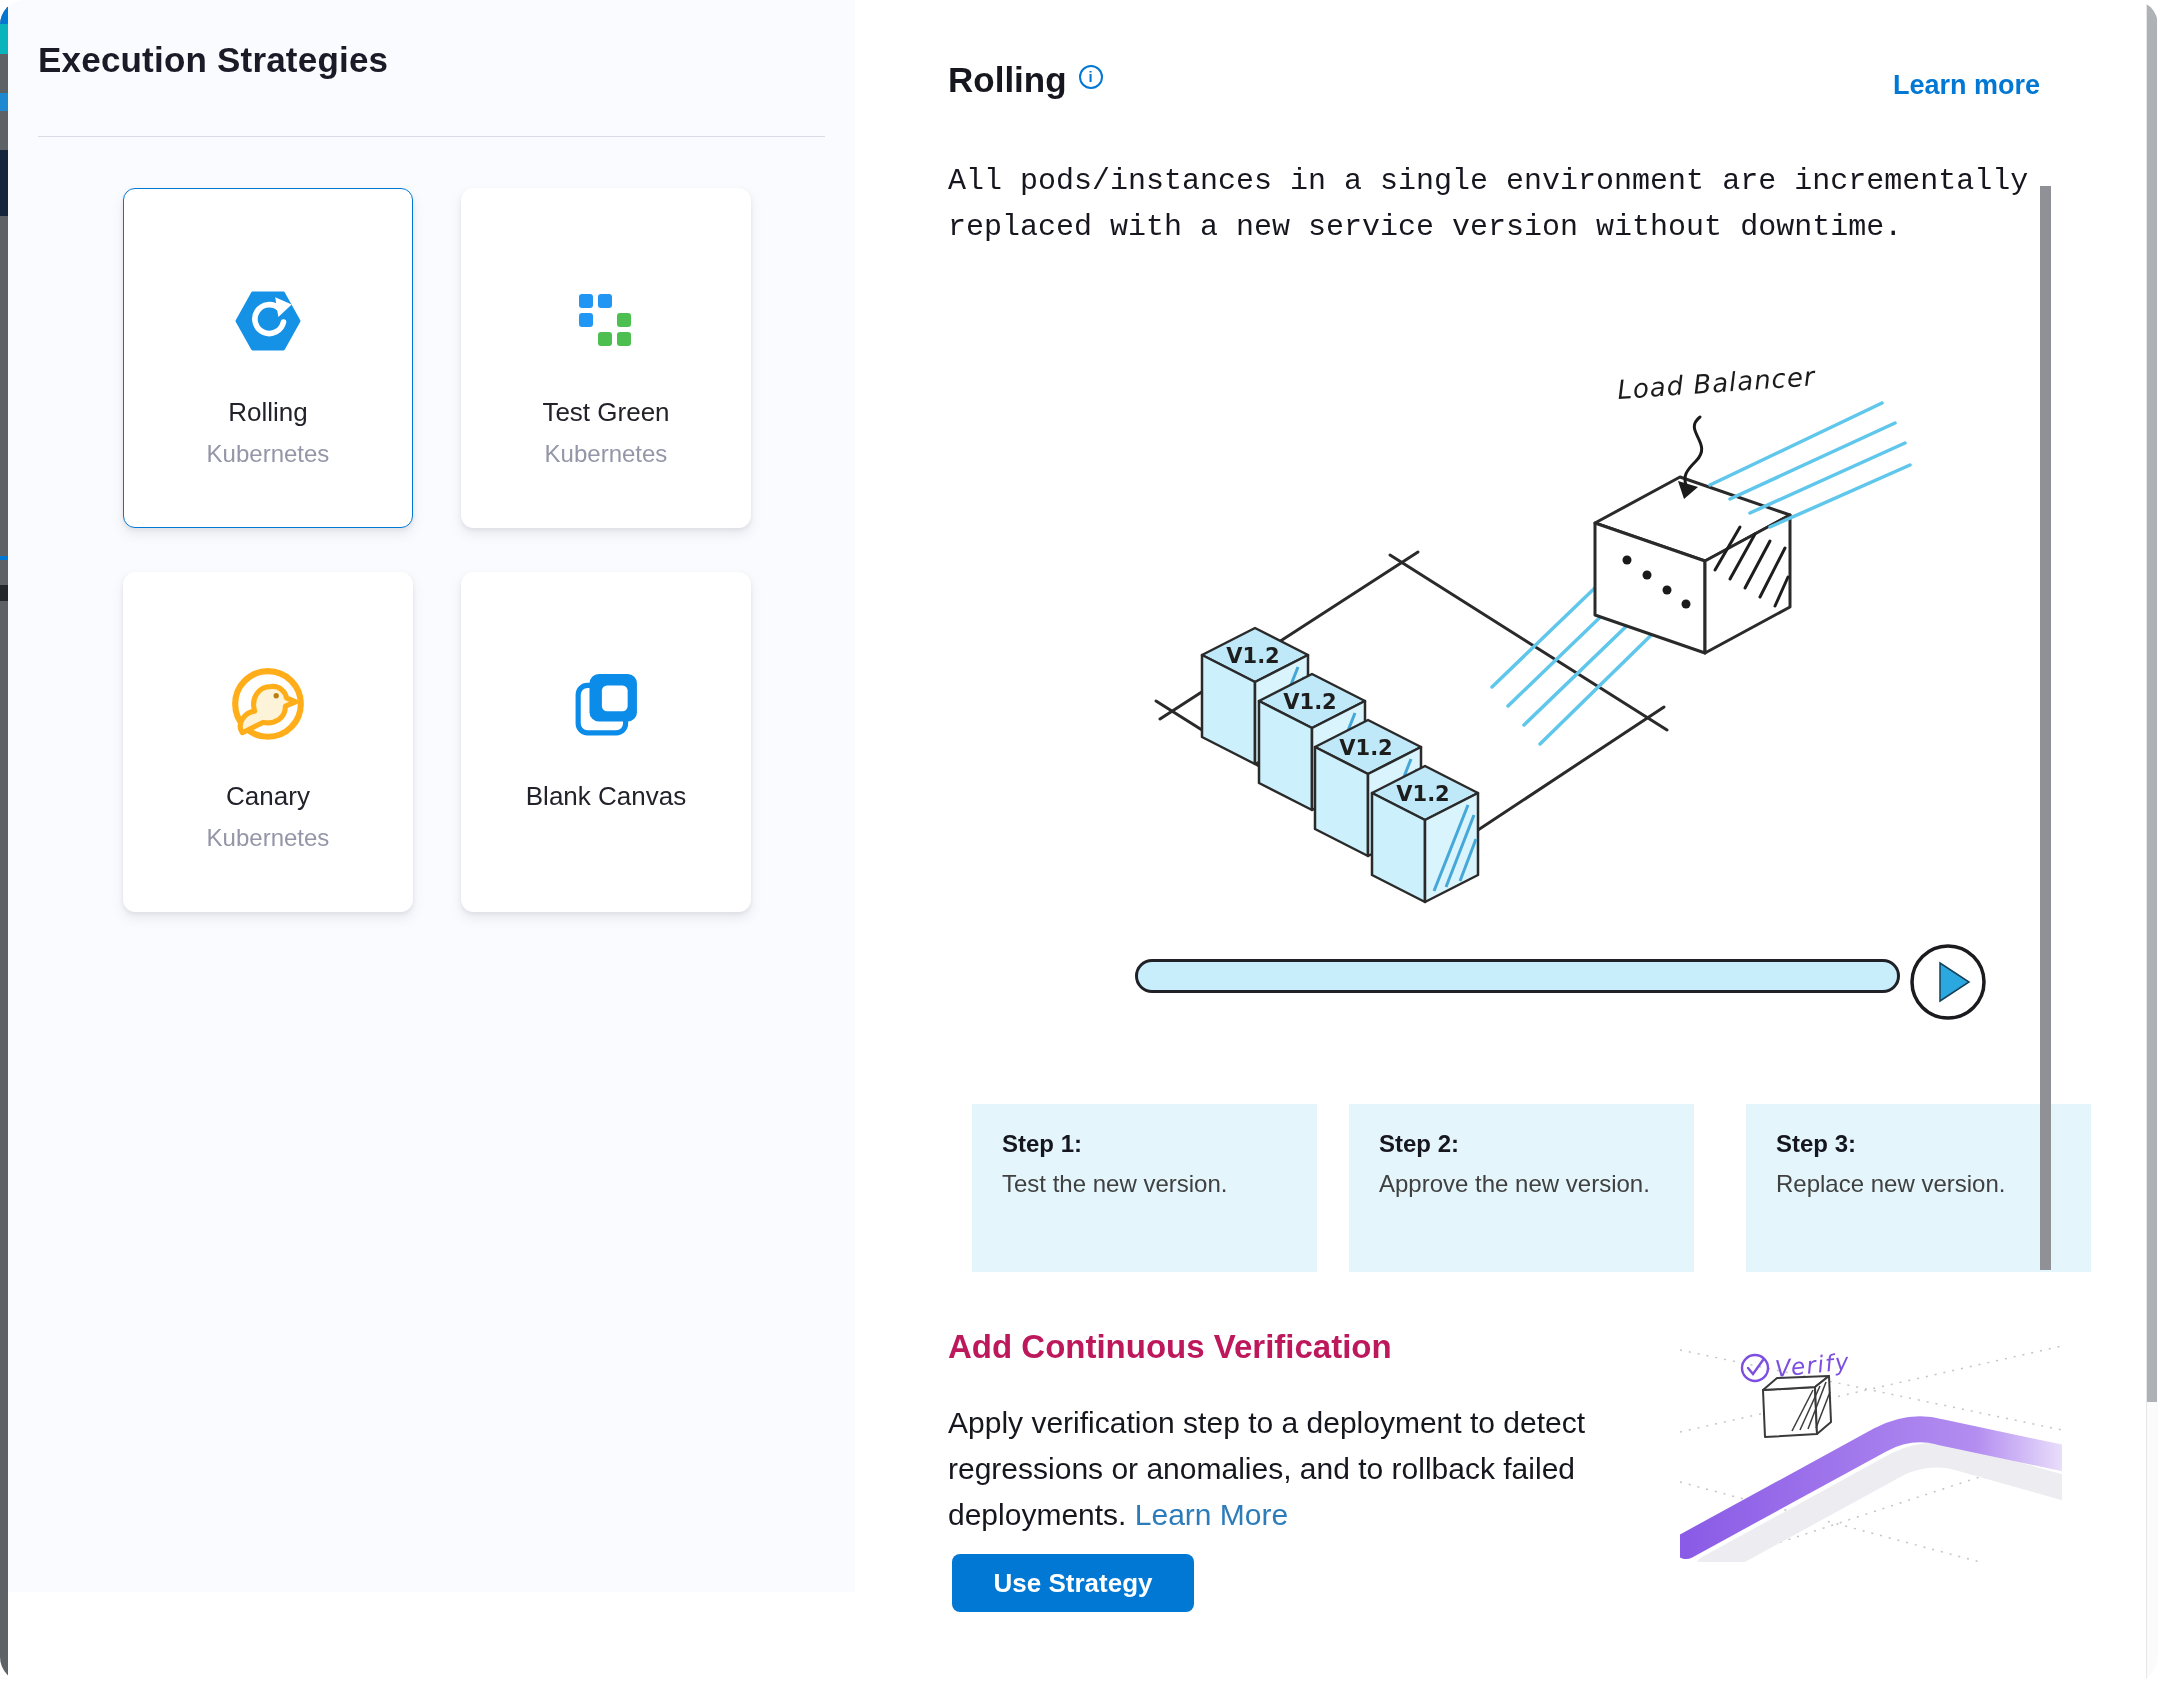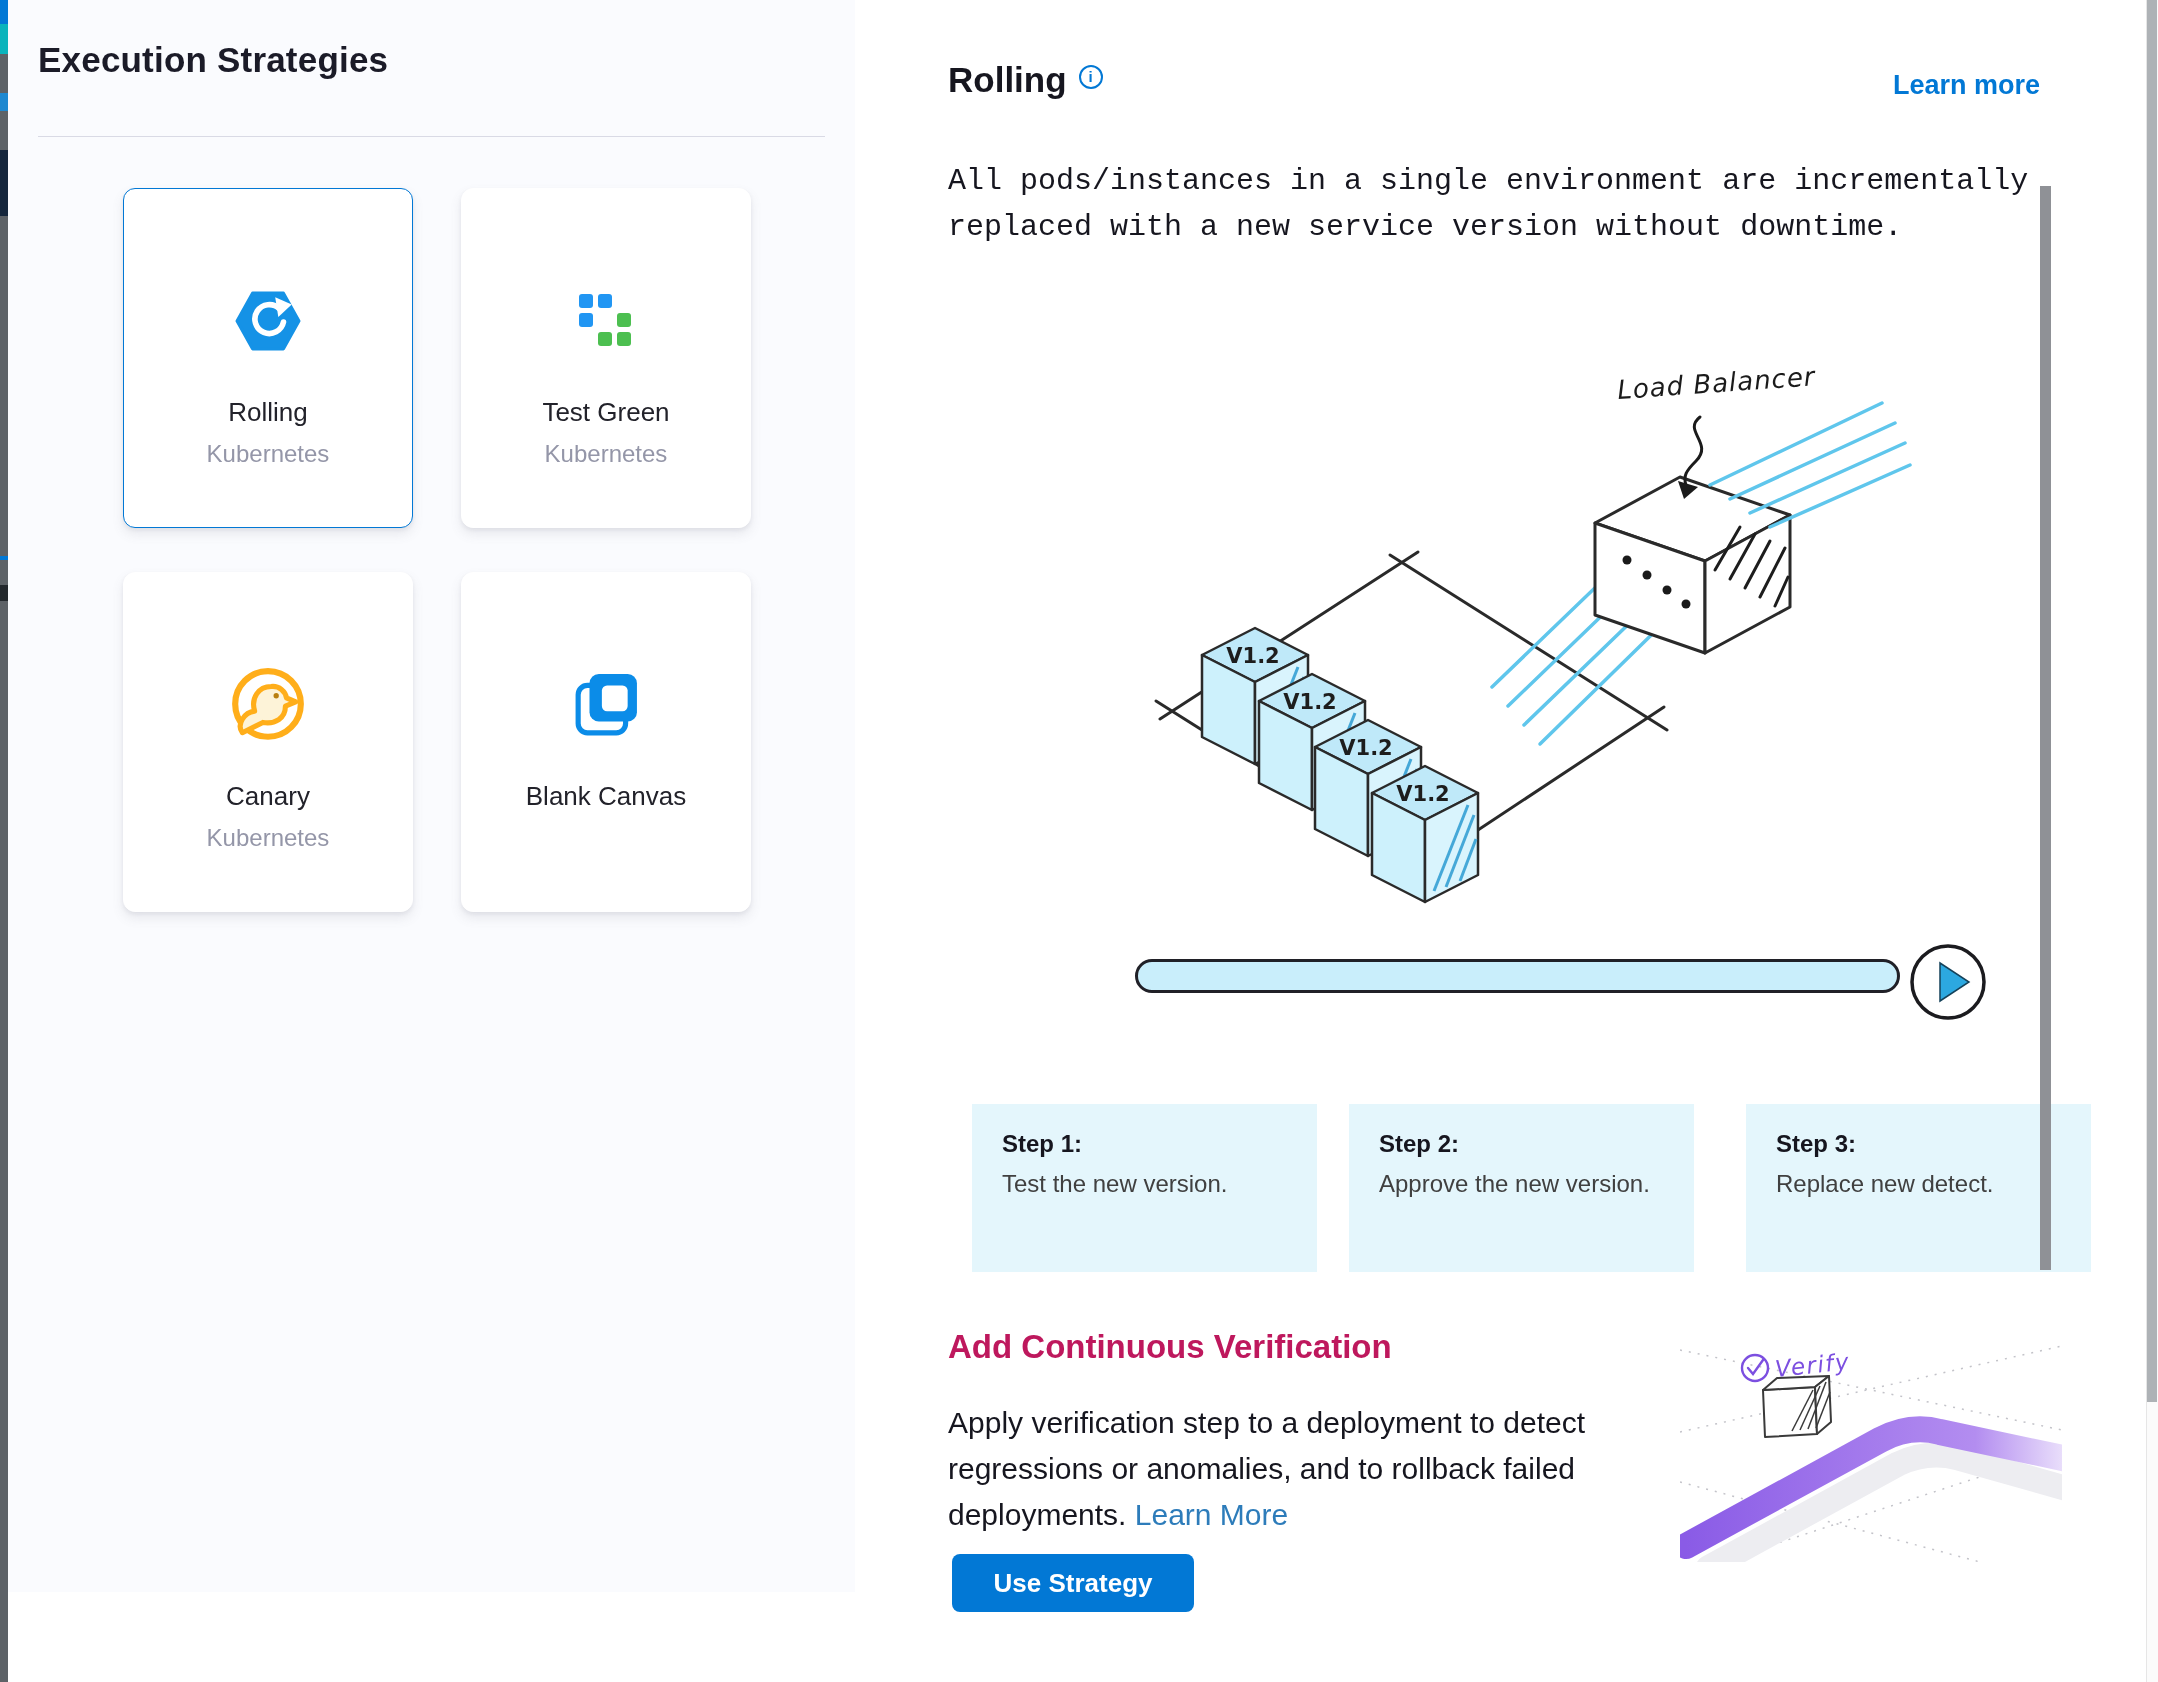--- a/index.html
+++ b/index.html
@@ -1,19 +1,19 @@
 <!DOCTYPE html>
 <html><head>
 <meta charset="utf-8">
 <style>
   * { margin:0; padding:0; box-sizing:border-box; }
   html,body { background:#ffffff; }
   .screen {
     position:relative; width:2158px; height:1682px; overflow:hidden;
-    background:#ffffff; font-family:"Liberation Sans", sans-serif; color:#1c1c28;
+    background:#ffffff; font-family:"Liberation Sans", sans-serif; color:#1c1c28;border-radius:25px;
   }
   
   .edge { position:absolute; left:0; top:0; width:8px; height:1682px; background:#5d6267; }
   .edge .seg { position:absolute; left:0; width:8px; }
   .seg-blue   { top:0;    height:24px;  background:#0278d5; }
   .seg-teal   { top:24px; height:30px;  background:#0ab4bc; }
   .seg-mark   { top:93px; height:18px;  background:#1e88d0; }
   .seg-navy   { top:150px;height:66px;  background:#15263c; }
   .seg-line   { top:556px;height:4px;   background:#0278d5; }
   .seg-glyph  { top:585px;height:16px;  background:#23282d; }
@@ -255,21 +255,21 @@
   <div class="step-card step-1">
     <div class="step-title">Step 1:</div>
     <div class="step-text">Test the new version.</div>
   </div>
   <div class="step-card step-2">
     <div class="step-title">Step 2:</div>
     <div class="step-text">Approve the new version.</div>
   </div>
   <div class="step-card step-3">
     <div class="step-title">Step 3:</div>
-    <div class="step-text">Replace new detect.</div>
+    <div class="step-text">Replace new version.</div>
   </div>
 
   <div class="cv-heading">Add Continuous Verification</div>
   <p class="cv-body"><span>Apply verification step to a deployment to detect regressions or anomalies, and to rollback failed deployments. </span><span class="cv-link">Learn More</span></p>
   <button class="use-strategy-btn">Use Strategy</button>
 
   <div class="verify-illustration">
     <svg width="382" height="230" viewBox="0 0 382 230">
       <defs>
         <linearGradient id="gradPurple" x1="0" y1="0" x2="1" y2="0">

